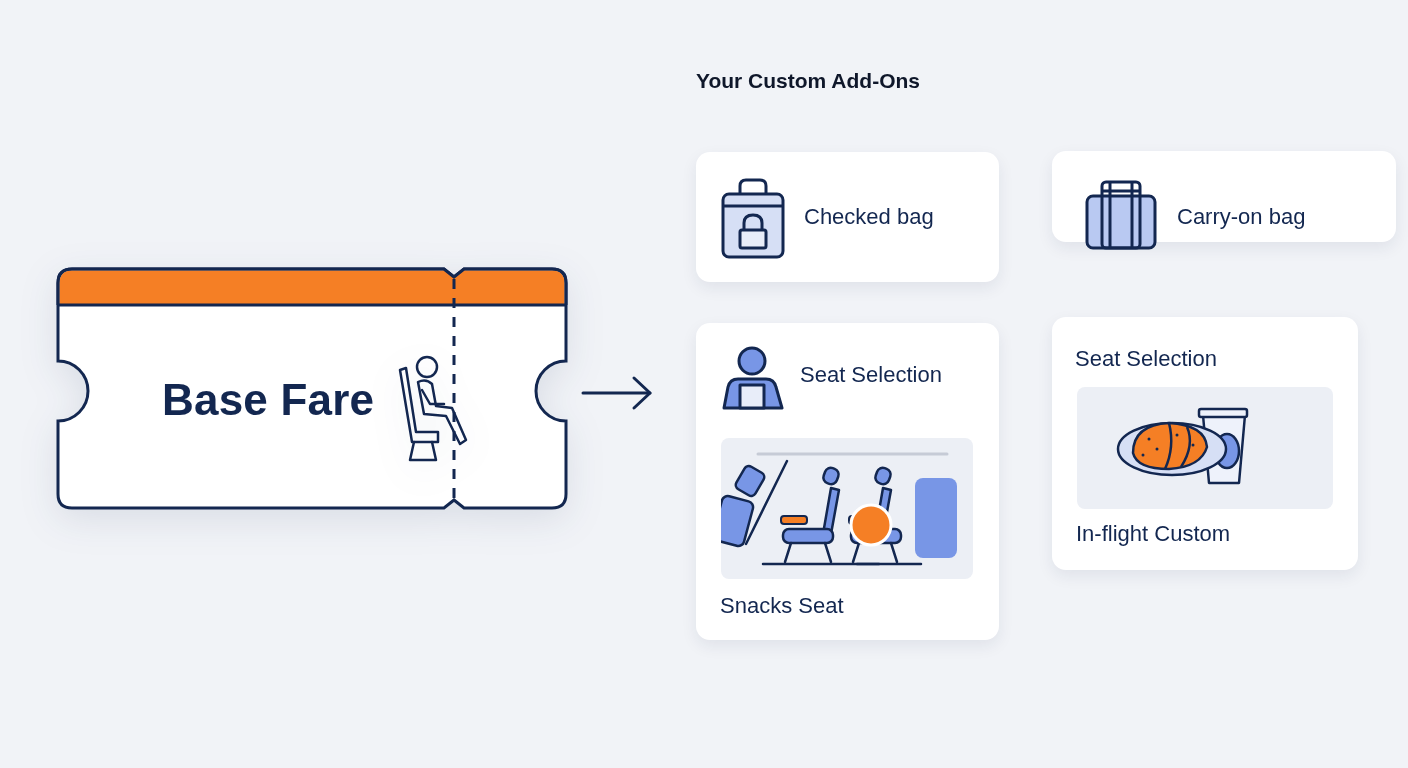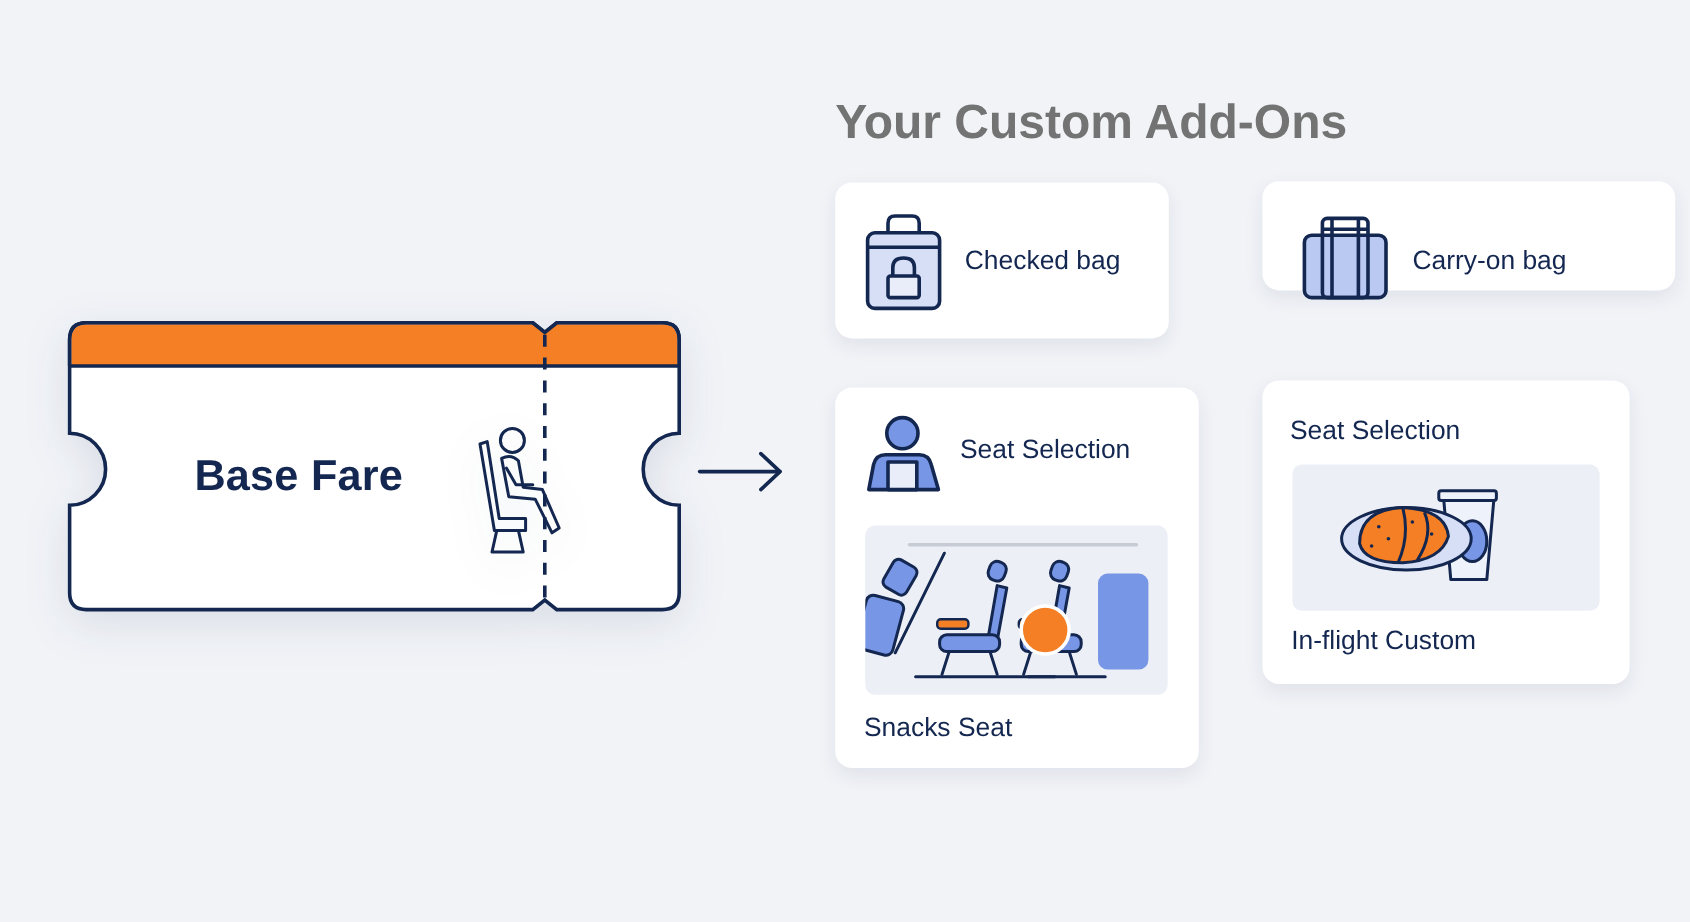--- a/index.html
+++ b/index.html
@@ -8,33 +8,33 @@
     background:#f1f3f7;
     font-family:"Liberation Sans", sans-serif;
     color:#132750;
     position:relative;
   }
   .abs { position:absolute; }
   .ticket { left:56px; top:267px; width:512px; height:243px; }
   .ticket svg { filter: drop-shadow(0 10px 18px rgba(20,40,80,0.10)); }
   .ticket-label {
     position:absolute; left:106px; top:108px;
-    font-size:36px; font-weight:700; color:#132750; letter-spacing:0.2px;
+    font-size:44px; font-weight:700; color:#132750; letter-spacing:0.2px;
   }
   .seat-icon { position:absolute; left:338px; top:85px; }
   .arrow { left:580px; top:375px; }
   .title {
-    left:696px; top:80px; font-size:40px; font-weight:700; color:#737373;
+    left:696px; top:69px; font-size:21px; font-weight:700; color:#0f172a;
   }
   .card {
     background:#ffffff; border-radius:14px;
     box-shadow:0 6px 16px rgba(20,40,80,0.08);
   }
   .card-label { position:absolute; font-size:22px; color:#132750; font-weight:500; }
-  .c1 { left:696px; top:152px; width:278px; height:130px; }
+  .c1 { left:696px; top:152px; width:303px; height:130px; }
   .c2 { left:1052px; top:151px; width:306px; height:91px;padding-left:38px; }
   .c3 { left:696px; top:323px; width:303px; height:317px; }
   .c4 { left:1052px; top:317px; width:306px; height:253px; }
   .inner-img {
     position:absolute; background:#eceff5; border-radius:8px; overflow:hidden;
   }
 </style>
 </head>
 <body>
 

